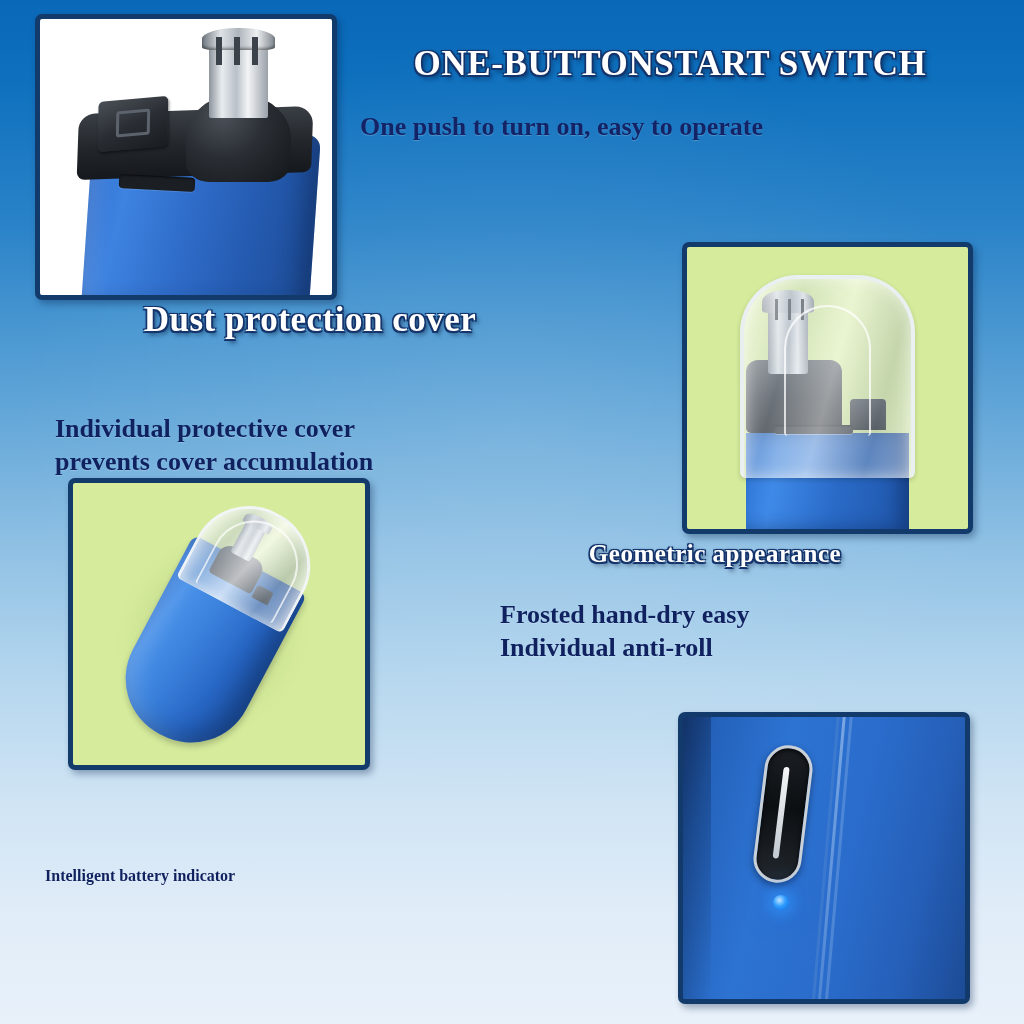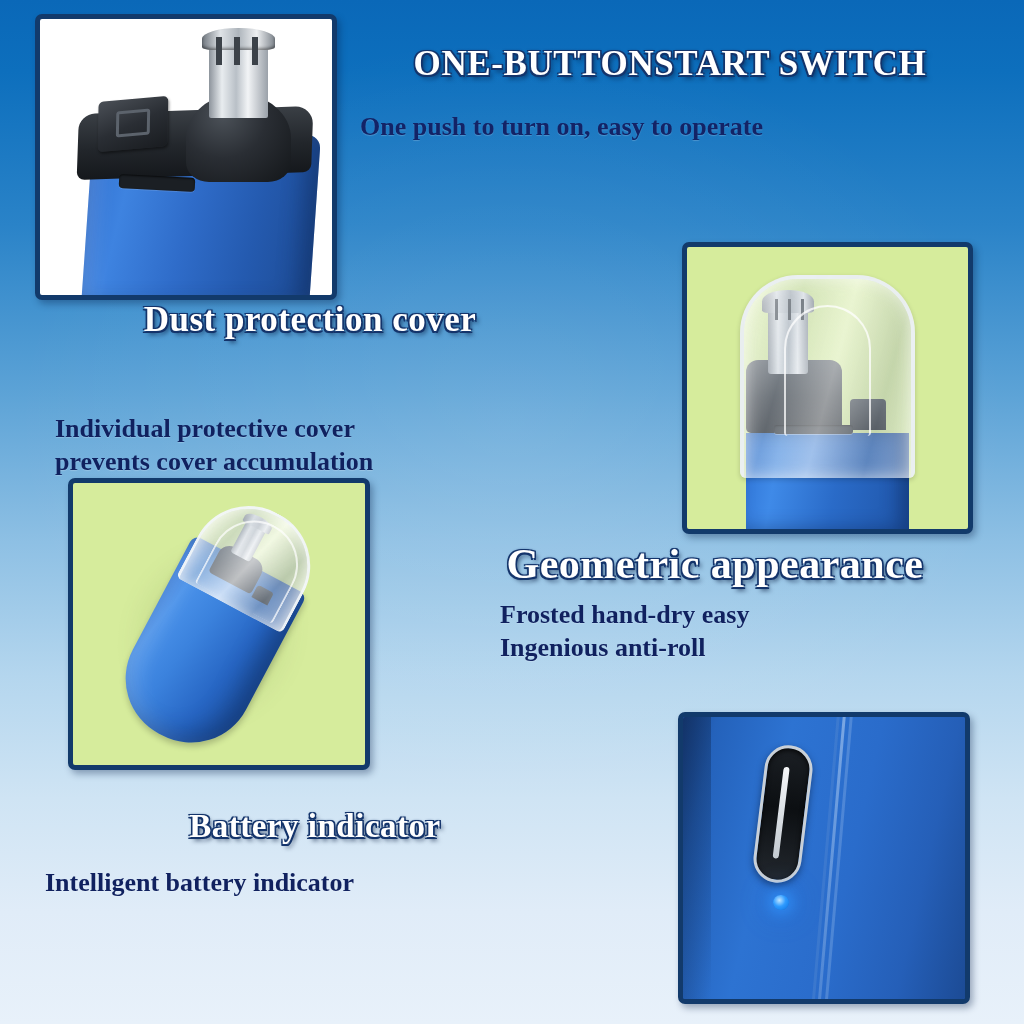--- a/index.html
+++ b/index.html
@@ -89,40 +89,40 @@
     top: 368px;
     width: 510px;
     font-size: 26px;
     margin-top: 44px;
   }
 
   #geo-head {
     left: 480px;
     top: 540px;
     width: 470px;
-    font-size: 42px;
+    font-size: 25px;
   }
   #geo-sub {
     left: 500px;
     top: 598px;
     width: 430px;
     font-size: 26px;
   }
 
   #batt-head {
     left: 60px;
     top: 808px;
     width: 510px;
     font-size: 33px;
   }
   #batt-sub {
     left: 45px;
     top: 866px;
     width: 540px;
-    font-size: 26px;
+    font-size: 16px;
   }
 
   
   .panel {
     position: absolute;
     border: 5px solid #123a6b;
     border-radius: 7px;
     box-sizing: border-box;
     overflow: hidden;
     box-shadow: 3px 4px 7px rgba(5,30,70,0.35);
@@ -573,21 +573,20 @@
 
   <div class="headline" id="dust-head">Dust protection cover</div>
   <div class="subline" id="dust-sub">
     <div>Individual protective cover</div>
     <div>prevents cover accumulation</div>
   </div>
 
   <div class="headline" id="geo-head">Geometric appearance</div>
   <div class="subline" id="geo-sub">
     <div>Frosted hand-dry easy</div>
-    <div>Ingenious anti-roll</div>
-  </div>
-
-  <div class="headline" id="batt-head">Battery indicator</div>
+    <div>Individual anti-roll</div>
+  </div>
+
   <div class="subline" id="batt-sub">
     <div>Intelligent battery indicator</div>
   </div>
 
 </div>
 
 </body></html>

